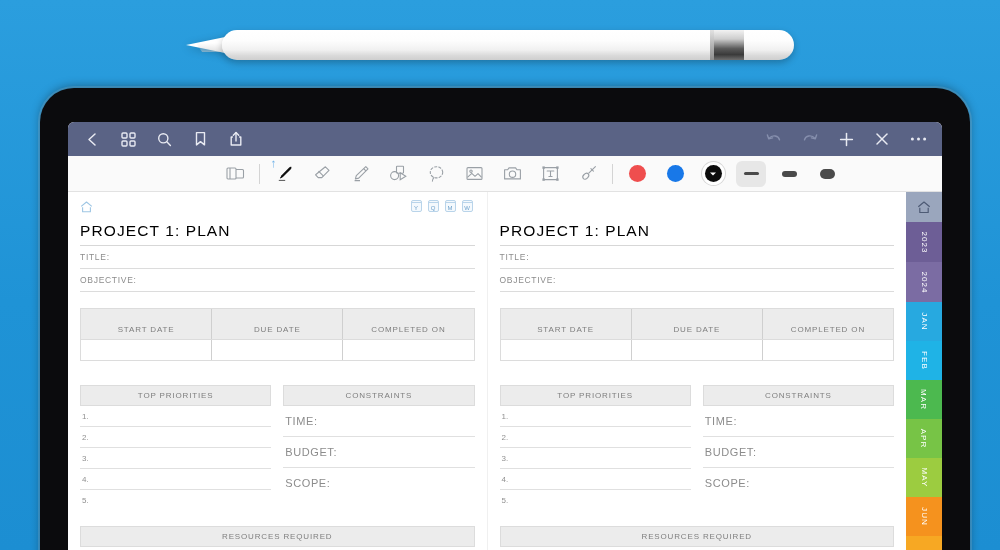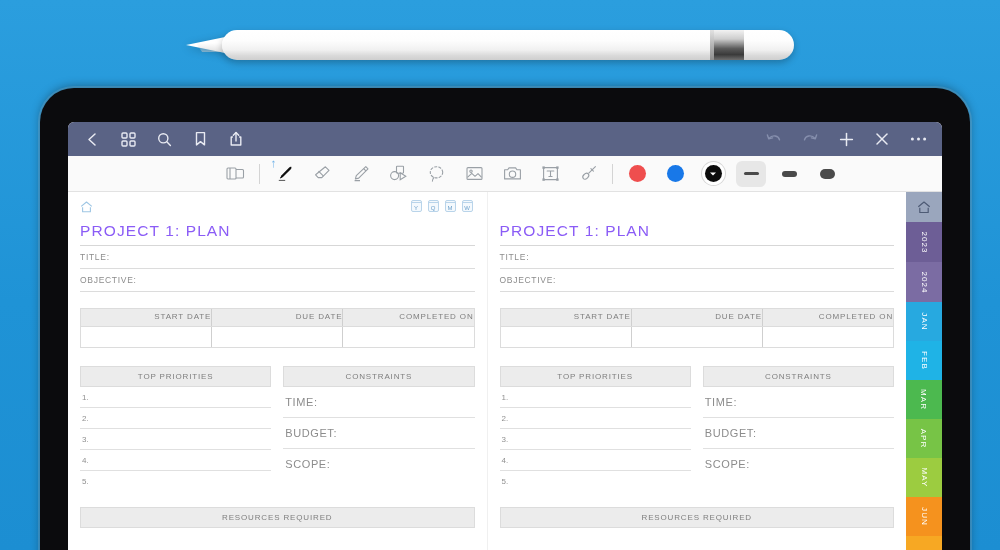--- a/index.html
+++ b/index.html
@@ -192,21 +192,21 @@
     cursor: pointer;
   }
   .mini-tab:before {
     content:""; display:block; height:2px;
     border-bottom:1px solid #b9d4ea; margin:-1px -1px 0 -1px;
   }
 
   .doc-title {
     font-size: 15.5px;
     letter-spacing: 1.1px;
-    color: #8b5cf6;
+    color: #000000;
     font-weight: 400;
     padding: 6px 0 5px 0;
     border-bottom: 1px solid #d7d7d7;
     position: relative;
   }
 
   .field-row {
     font-size: 8.5px;
     letter-spacing: .7px;
     color: #8c8c8c;
@@ -218,36 +218,36 @@
     margin-top: 16px;
     border: 1px solid #dcdcdc;
     border-bottom: none;
   }
   .table-3 .head {
     display: flex;
     background: #ececec;
   }
   .table-3 .head div {
     flex: 1;
-    text-align: right;
+    text-align: center;
     font-size: 8px;
     letter-spacing: .85px;
     color: #7e7e7e;
-    padding: 3px 0 5px 0;
+    padding: 16px 0 5px 0;
   }
   .table-3 .head div + div { border-left: 1px solid #cfcfcf; }
   .table-3 .body {
     display: flex; height: 22px;
     border-bottom: 1px solid #dcdcdc;
     border-top: 1px solid #dcdcdc;
   }
   .table-3 .body div { flex: 1; }
   .table-3 .body div + div { border-left: 1px solid #cfcfcf; }
 
-  .two-col { display: flex; gap: 12px; margin-top: 18px; }
+  .two-col { display: flex; gap: 12px; margin-top: 24px; }
   .col { flex: 1; }
   .col-head {
     background: #ececec;
     border: 1px solid #dcdcdc;
     text-align: center;
     font-size: 8px;
     letter-spacing: .85px;
     color: #7e7e7e;
     padding: 5px 0;
   }

